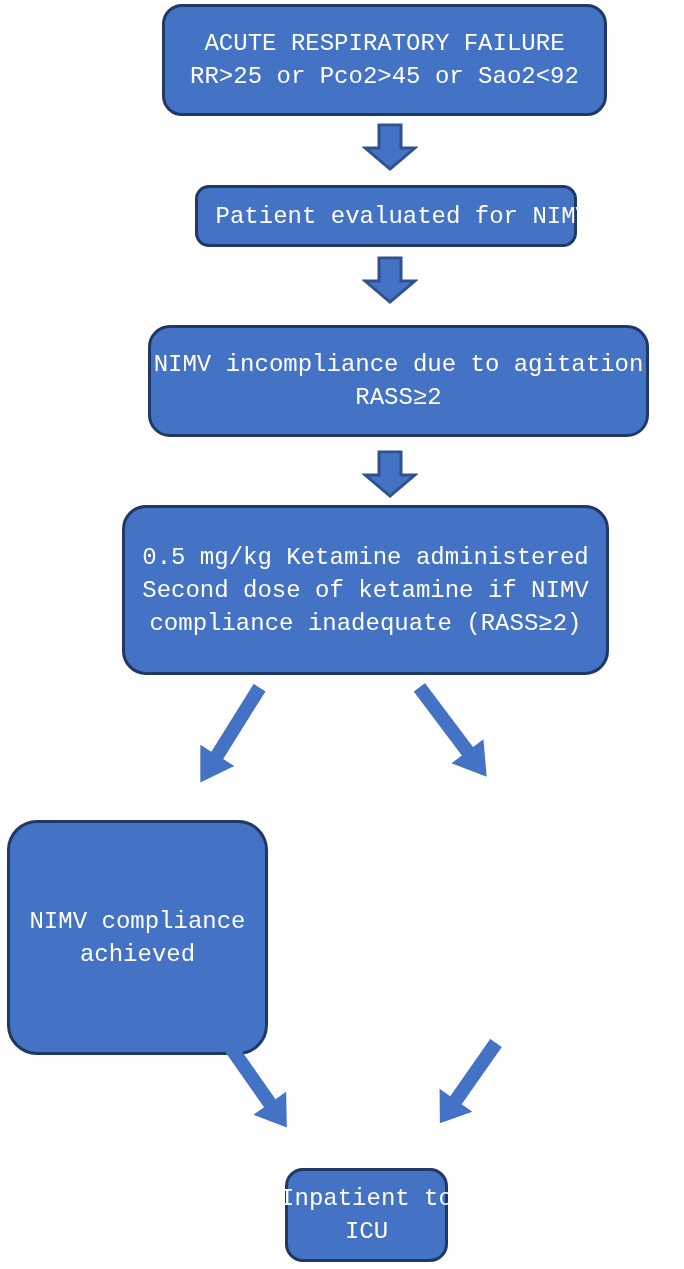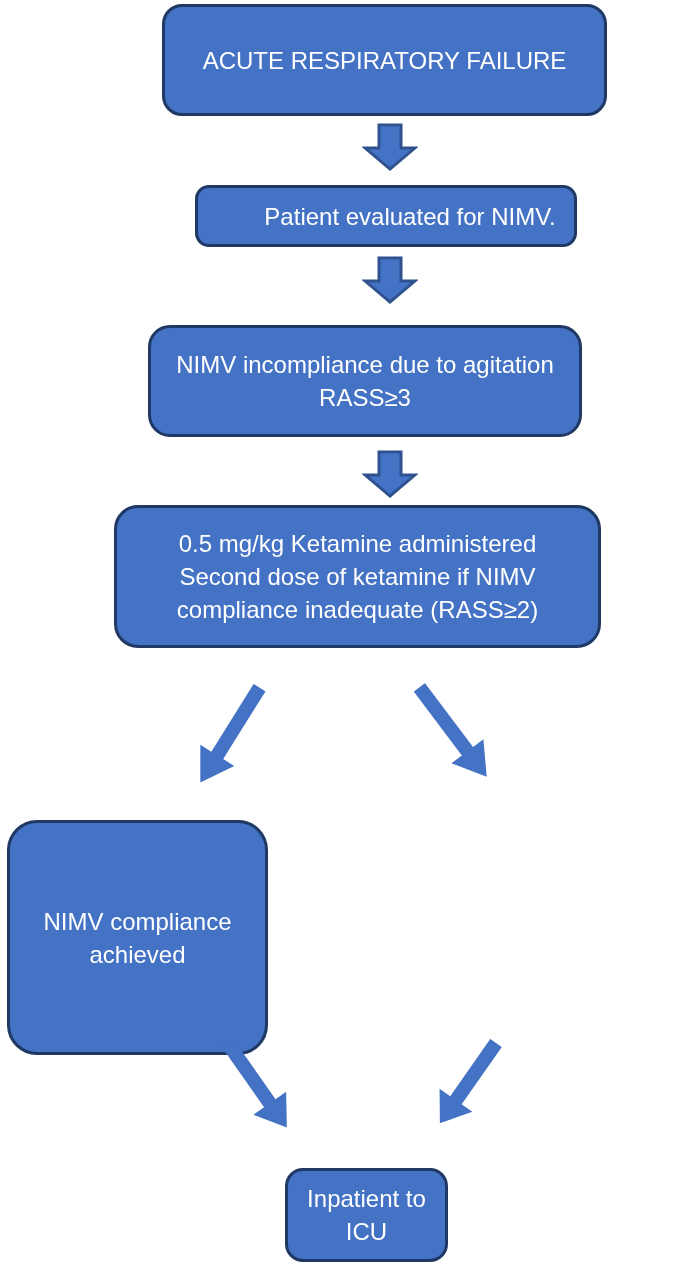--- a/index.html
+++ b/index.html
@@ -11,28 +11,28 @@
     --text-color:#ffffff;
   }
   html,body{margin:0;padding:0;background:var(--background);}
   .canvas{
     position:relative;width:684px;height:1269px;background:var(--background);
     font-family:"Liberation Sans", sans-serif;overflow:hidden;
   }
   .node{
     position:absolute;background:var(--node-fill);border:3px solid var(--node-border);
     color:var(--text-color);display:flex;flex-direction:column;align-items:center;
-    justify-content:center;text-align:center;box-sizing:border-box;
+    justify-content:center;text-align:center;box-sizing:border-box;font-family:Liberation Mono, monospace;
   }
   .node .line{font-size:24px;line-height:33px;white-space:nowrap;}
 
   .n-arf    {left:162px;top:4px;   width:445px;height:112px;border-radius:20px;}
   .n-eval   {left:195px;top:185px; width:382px;height:62px; border-radius:14px;padding-left:48px;}
-  .n-agit   {left:148px;top:325px; width:434px;height:112px;border-radius:22px;}
-  .n-ket    {left:114px;top:505px; width:487px;height:143px;border-radius:24px;}
+  .n-agit   {left:148px;top:325px; width:501px;height:112px;border-radius:22px;}
+  .n-ket    {left:122px;top:505px; width:487px;height:170px;border-radius:24px;}
   .n-comp   {left:7px;  top:820px; width:261px;height:235px;border-radius:30px;}
   .n-incomp {left:438px;top:815px; width:237px;height:203px;border-radius:30px;}
   .n-icu    {left:285px;top:1168px;width:163px;height:94px; border-radius:18px;}
 
   .block-arrow{position:absolute;width:56px;height:48px;}
   .block-arrow polygon{fill:var(--arrow-fill);stroke:var(--arrow-border);stroke-width:3;stroke-linejoin:miter;}
   .ba1{left:362px;top:123px;}
   .ba2{left:362px;top:256px;}
   .ba3{left:362px;top:450px;}
 
@@ -44,37 +44,38 @@
   .cv-left {left:205px;top:1063px;width:104px;height:44px;transform:rotate(55deg);}
   .cv-right{left:419px;top:1061px;width:98px; height:44px;transform:rotate(125deg);}
 </style>
 </head>
 <body>
 
 <div class="canvas">
 
   <div class="node n-arf">
     <div class="line">ACUTE RESPIRATORY FAILURE</div>
+    <div class="line">RR&gt;25 or Pco2&gt;45 or Sao2&lt;92</div>
   </div>
 
   <svg class="block-arrow ba1" viewBox="0 0 56 50" preserveAspectRatio="none" aria-hidden="true">
     <polygon points="17,2 39,2 39,26 53,26 28,48 3,26 17,26"></polygon>
   </svg>
 
   <div class="node n-eval">
     <div class="line">Patient evaluated for NIMV.</div>
   </div>
 
   <svg class="block-arrow ba2" viewBox="0 0 56 50" preserveAspectRatio="none" aria-hidden="true">
     <polygon points="17,2 39,2 39,26 53,26 28,48 3,26 17,26"></polygon>
   </svg>
 
   <div class="node n-agit">
     <div class="line">NIMV incompliance due to agitation</div>
-    <div class="line">RASS≥3</div>
+    <div class="line">RASS≥2</div>
   </div>
 
   <svg class="block-arrow ba3" viewBox="0 0 56 50" preserveAspectRatio="none" aria-hidden="true">
     <polygon points="17,2 39,2 39,26 53,26 28,48 3,26 17,26"></polygon>
   </svg>
 
   <div class="node n-ket">
     <div class="line">0.5 mg/kg Ketamine administered</div>
     <div class="line">Second dose of ketamine if NIMV</div>
     <div class="line">compliance inadequate (RASS≥2)</div>

